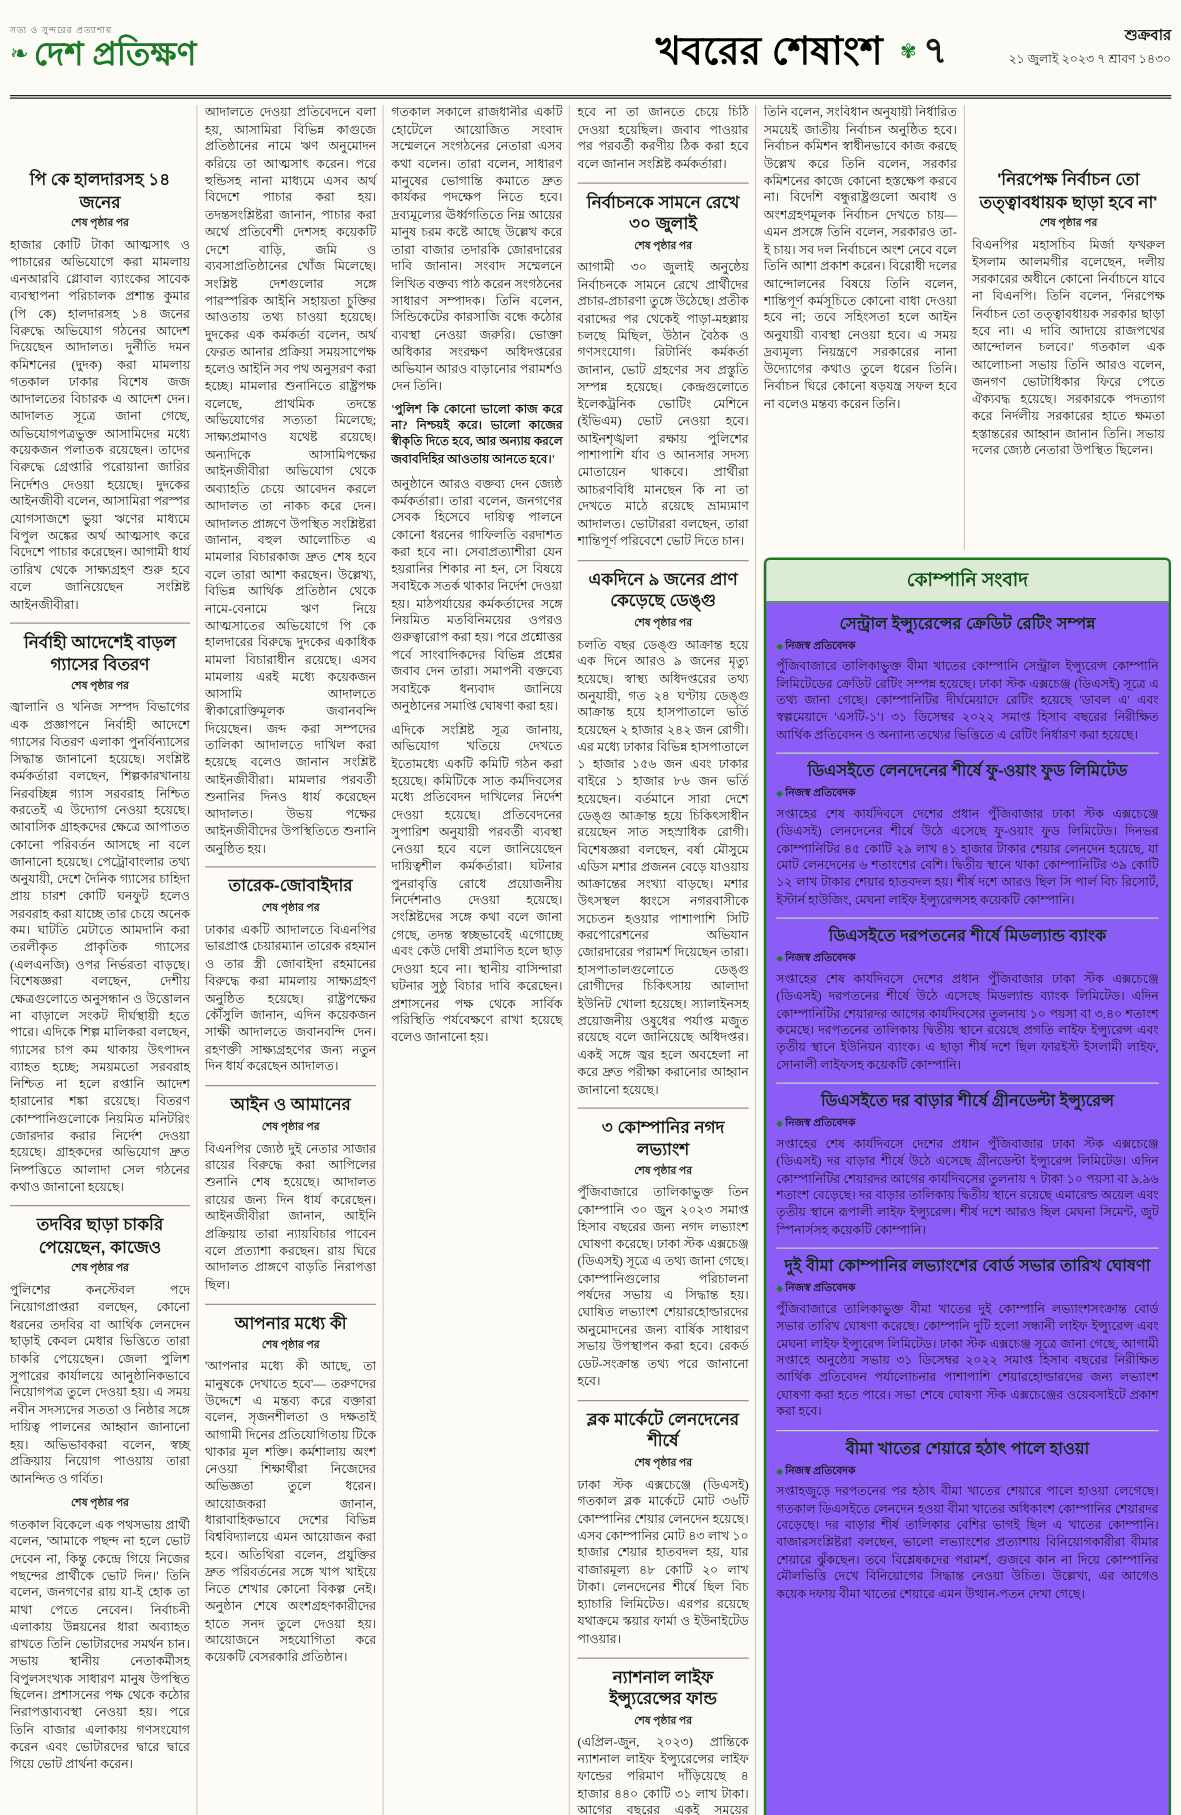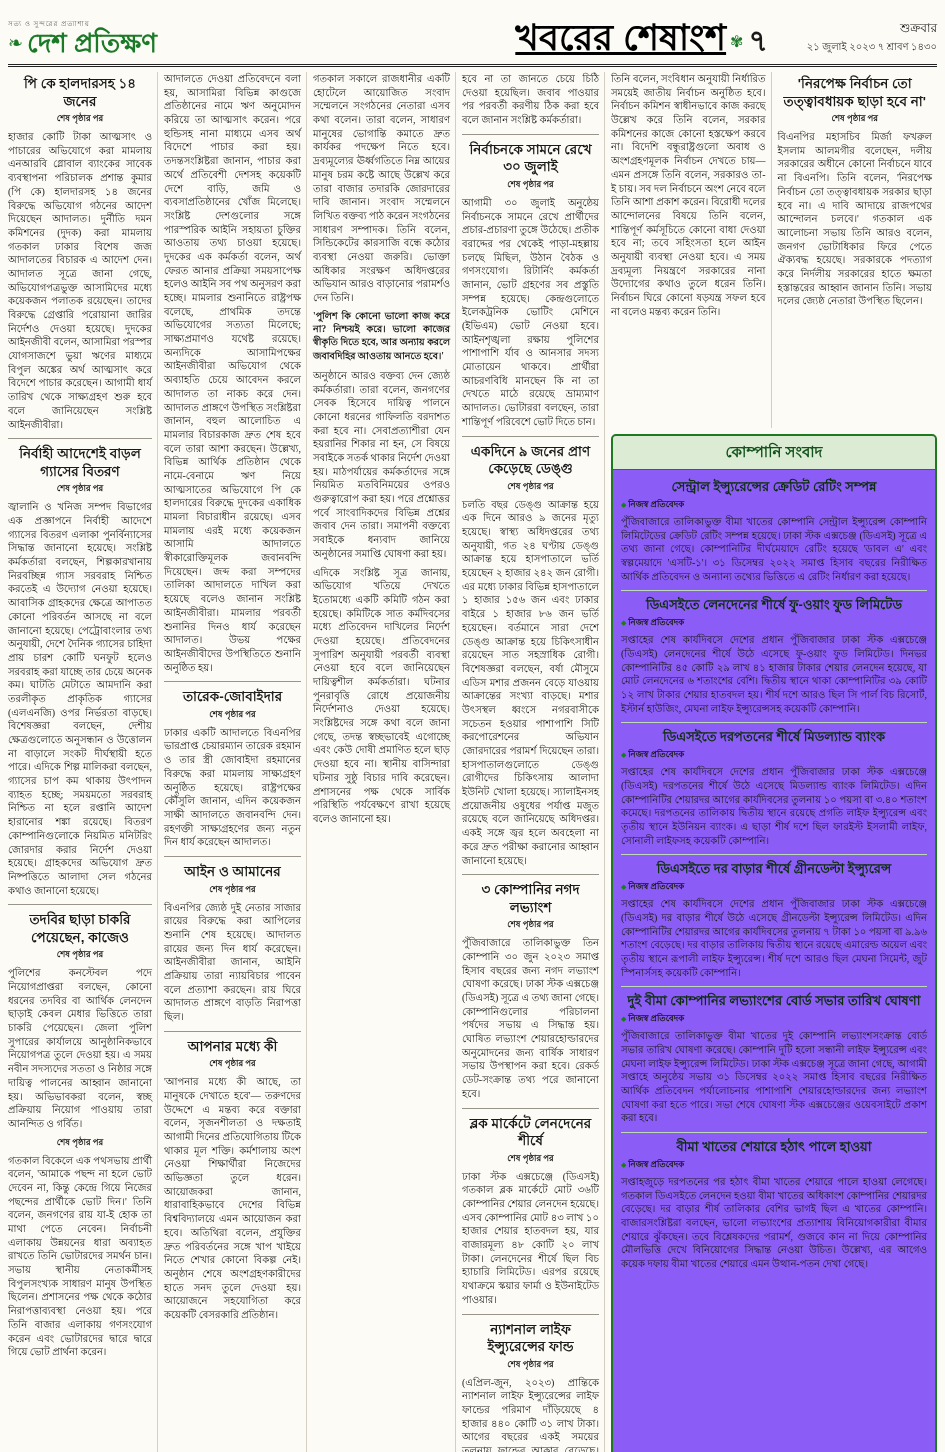--- a/index.html
+++ b/index.html
@@ -4,51 +4,51 @@
 <style>
   html,body{margin:0;padding:0;}
   body{
     width:945px;height:1452px;overflow:hidden;
     background:#fcfbf5;color:#1a1a1a;
     font-family:"Liberation Serif","DejaVu Serif",serif;
   }
   .page{padding:4px 8px 0 8px;}
   
   .header{
-    display:flex;align-items:flex-end;
-    border-bottom:3px double #222;padding-bottom:8px;height:52px;
+    display:flex;align-items:flex-end;gap:10px;
+    border-bottom:3px double #222;padding-bottom:20px;height:52px;
   }
   .masthead{width:215px;}
   .tagline{font-size:7px;color:#666;letter-spacing:1px;}
   .mast-row{display:flex;align-items:center;gap:4px;}
   .mast-icon{color:#1b7a27;font-size:18px;line-height:1;}
   .mast-text{color:#1b7a27;font-weight:bold;font-size:26px;line-height:1;
     font-family:"Liberation Sans","DejaVu Sans",sans-serif;}
   .head-spacer{flex:1;}
-  .section-title{font-weight:bold;font-size:36px;line-height:1;color:#000;
-    font-family:"Liberation Sans","DejaVu Sans",sans-serif;text-decoration:underline;}
+  .section-title{font-weight:bold;font-size:31px;line-height:1;color:#000;
+    font-family:"Liberation Sans","DejaVu Sans",sans-serif;}
   .pageno-wrap{display:flex;align-items:center;gap:5px;padding:0 4px;}
   .orn{color:#1b7a27;font-size:16px;}
   .pageno{font-weight:bold;font-size:30px;line-height:1;}
   .dateblock{text-align:right;min-width:165px;}
-  .day{font-weight:normal;font-size:12px;}
+  .day{font-weight:bold;font-size:12px;}
   .date{font-size:10px;color:#333;text-align:right;}
   
   .main{display:flex;margin-top:5px;height:1385px;}
   .col{flex:0 0 149px;width:149px;height:1385px;overflow:hidden;
     box-sizing:border-box;padding:0 5px 0 0;}
   .col + .col, .right-wrap{border-left:1px solid #d4cfc0;padding-left:6px;box-sizing:border-box;}
   .right-wrap{flex:1;display:flex;flex-direction:column;height:1385px;overflow:hidden;}
   .right-top{display:flex;height:356px;overflow:hidden;}
   .rt-col{flex:1;overflow:hidden;box-sizing:border-box;}
   .rt-col + .rt-col{border-left:1px solid #d4cfc0;padding-left:6px;}
   .rt-col{padding-right:5px;}
   
   .block-h{font-weight:bold;text-align:center;font-size:13.5px;line-height:1.3;
-    padding:3px 0 1px;font-family:"Liberation Sans","DejaVu Sans",sans-serif;}
+    padding:3px 0 1px;font-family:"Liberation Sans","DejaVu Sans",sans-serif;margin-top:48px;}
   .col > .block-h:not(:first-child), .rt-col > .block-h:not(:first-child){
     border-top:1px solid #9a958a;margin-top:7px;padding-top:6px;}
   .block-cn{text-align:center;font-size:8.5px;font-weight:bold;color:#222;margin:1px 0 4px;}
   .block-b{font-size:10px;line-height:1.37;text-align:justify;margin:0 0 5px;word-break:break-word;}
   .block-q{font-size:9.5px;font-weight:bold;line-height:1.4;text-align:justify;margin:4px 0 6px;}
   
   .cbox{flex:1;margin-top:6px;border:2px solid #1e7a1e;border-radius:5px;
     overflow:hidden;box-sizing:border-box;padding:0 8px 6px;background:#8b5cf6;}
   .cbox-title{margin:0 -8px 6px;background:#dcecd4;color:#14521c;
     border-bottom:1.5px solid #1e7a1e;text-align:center;font-weight:bold;

